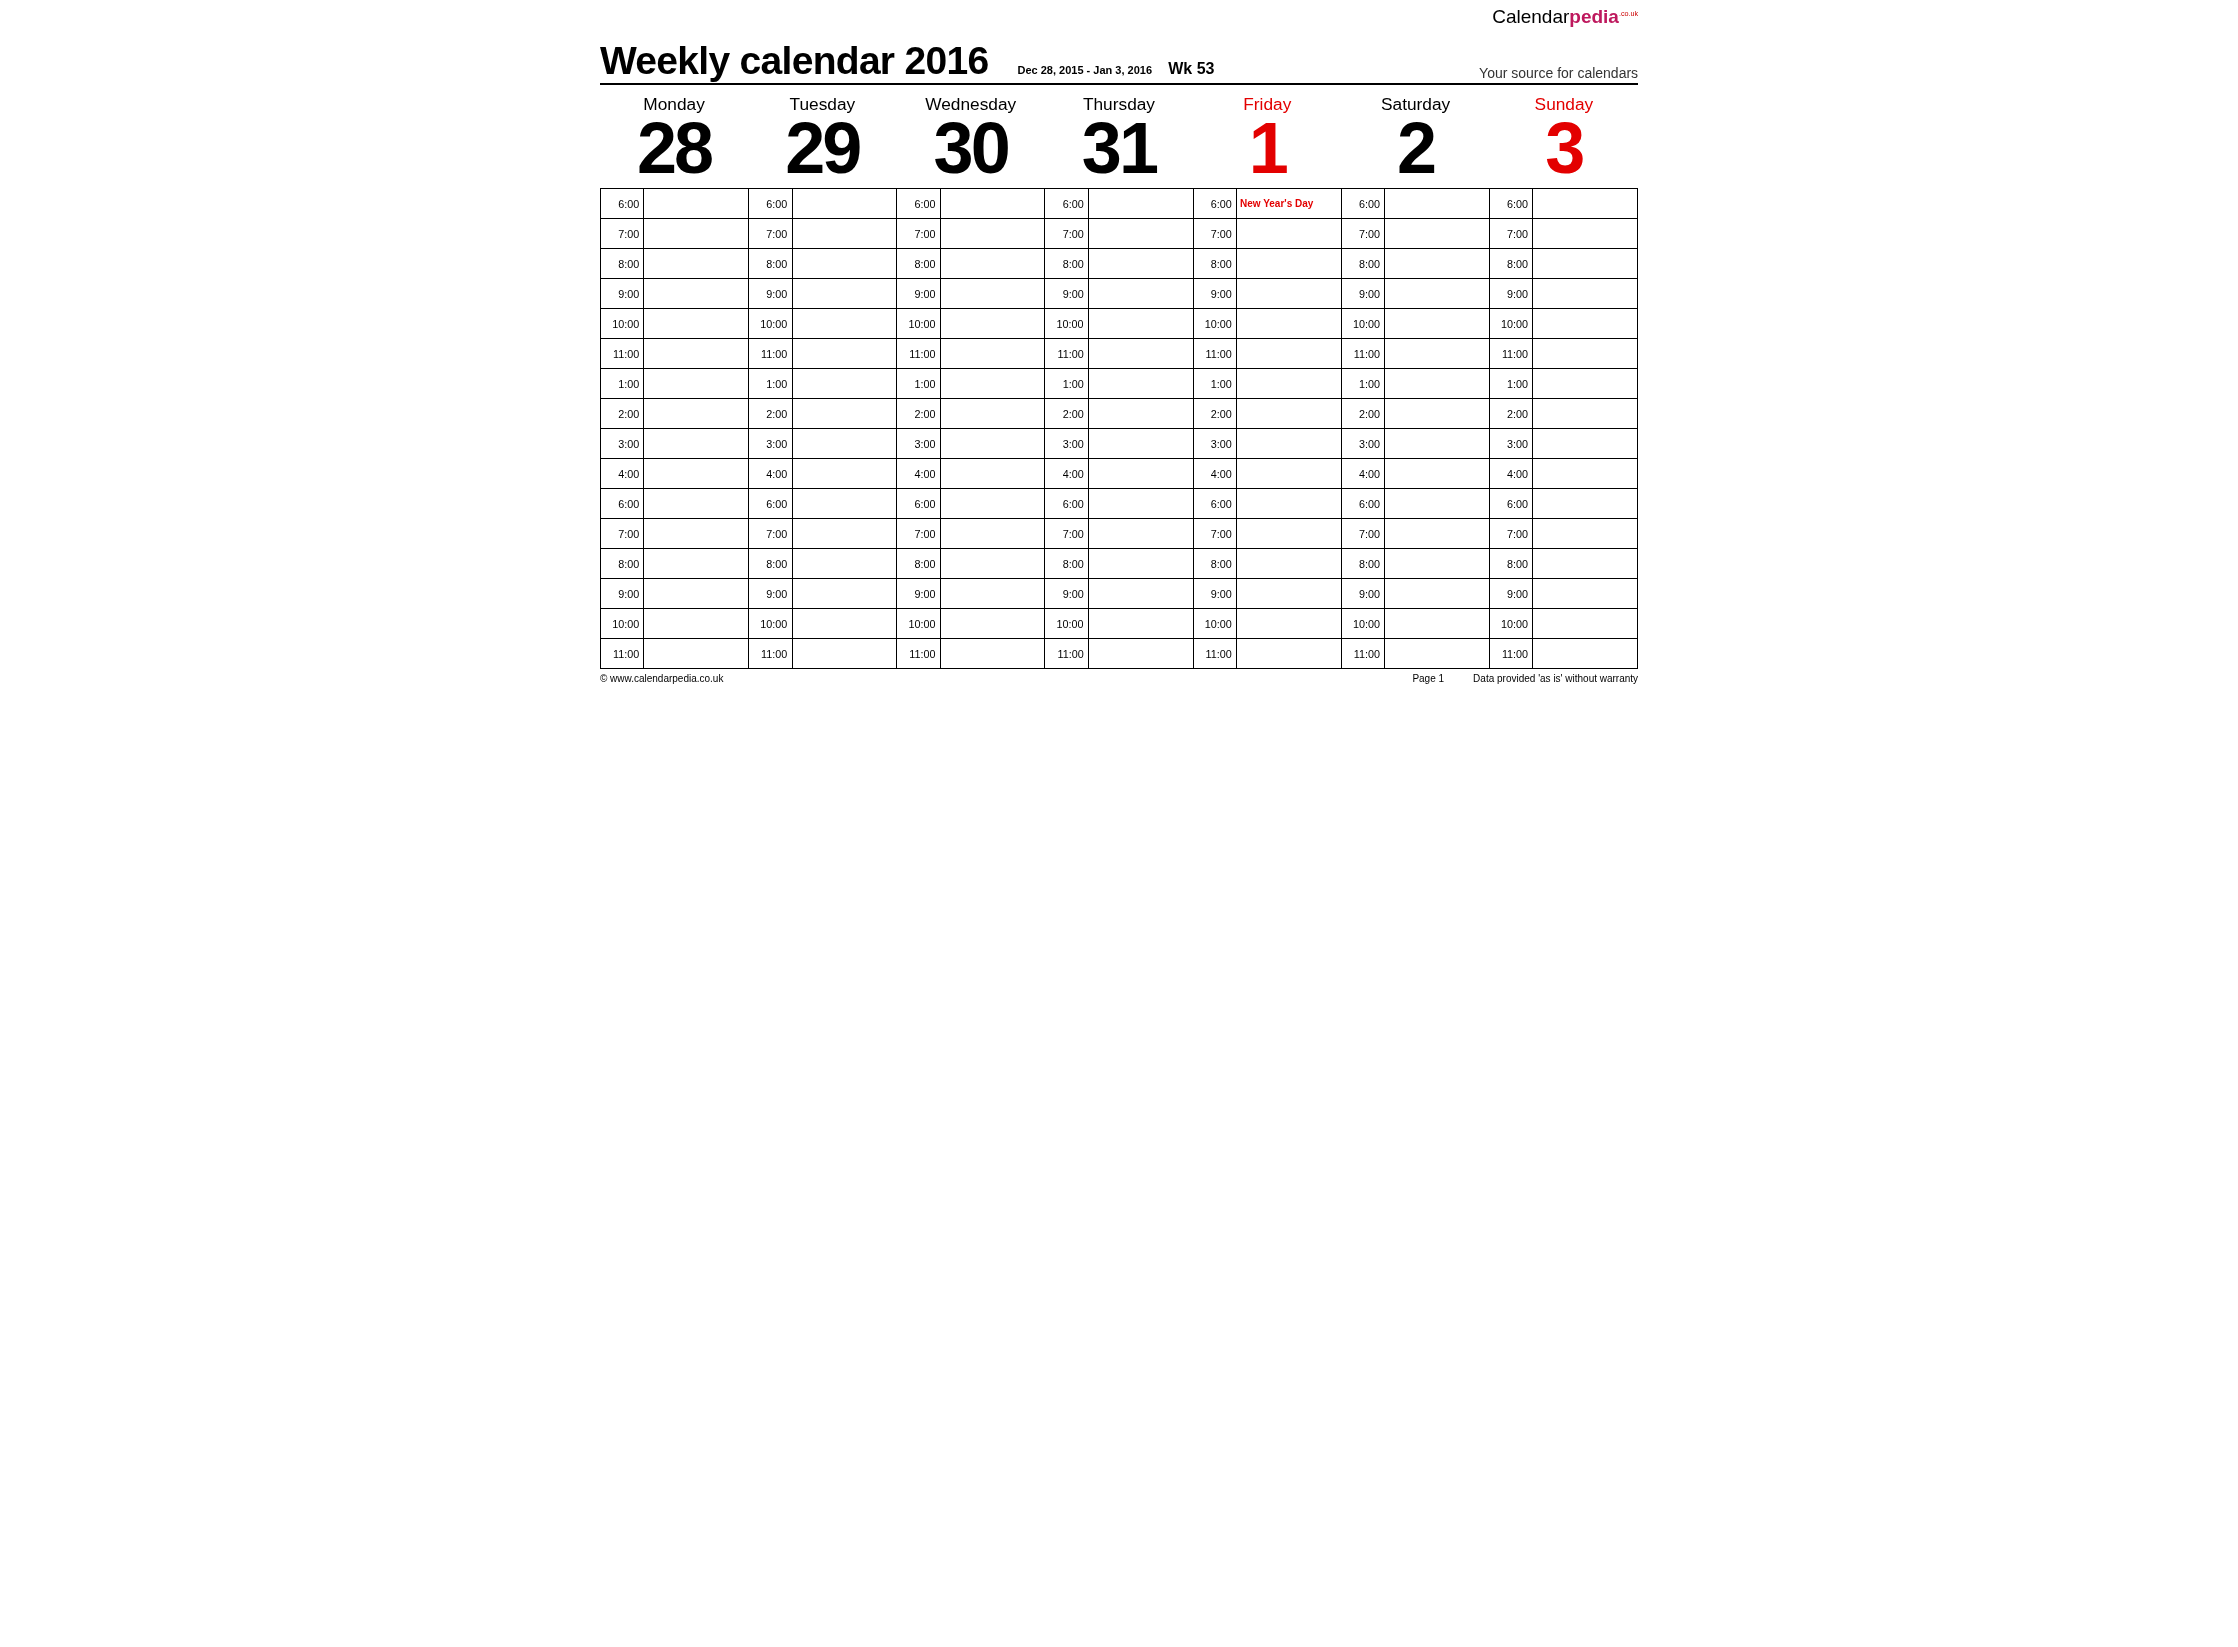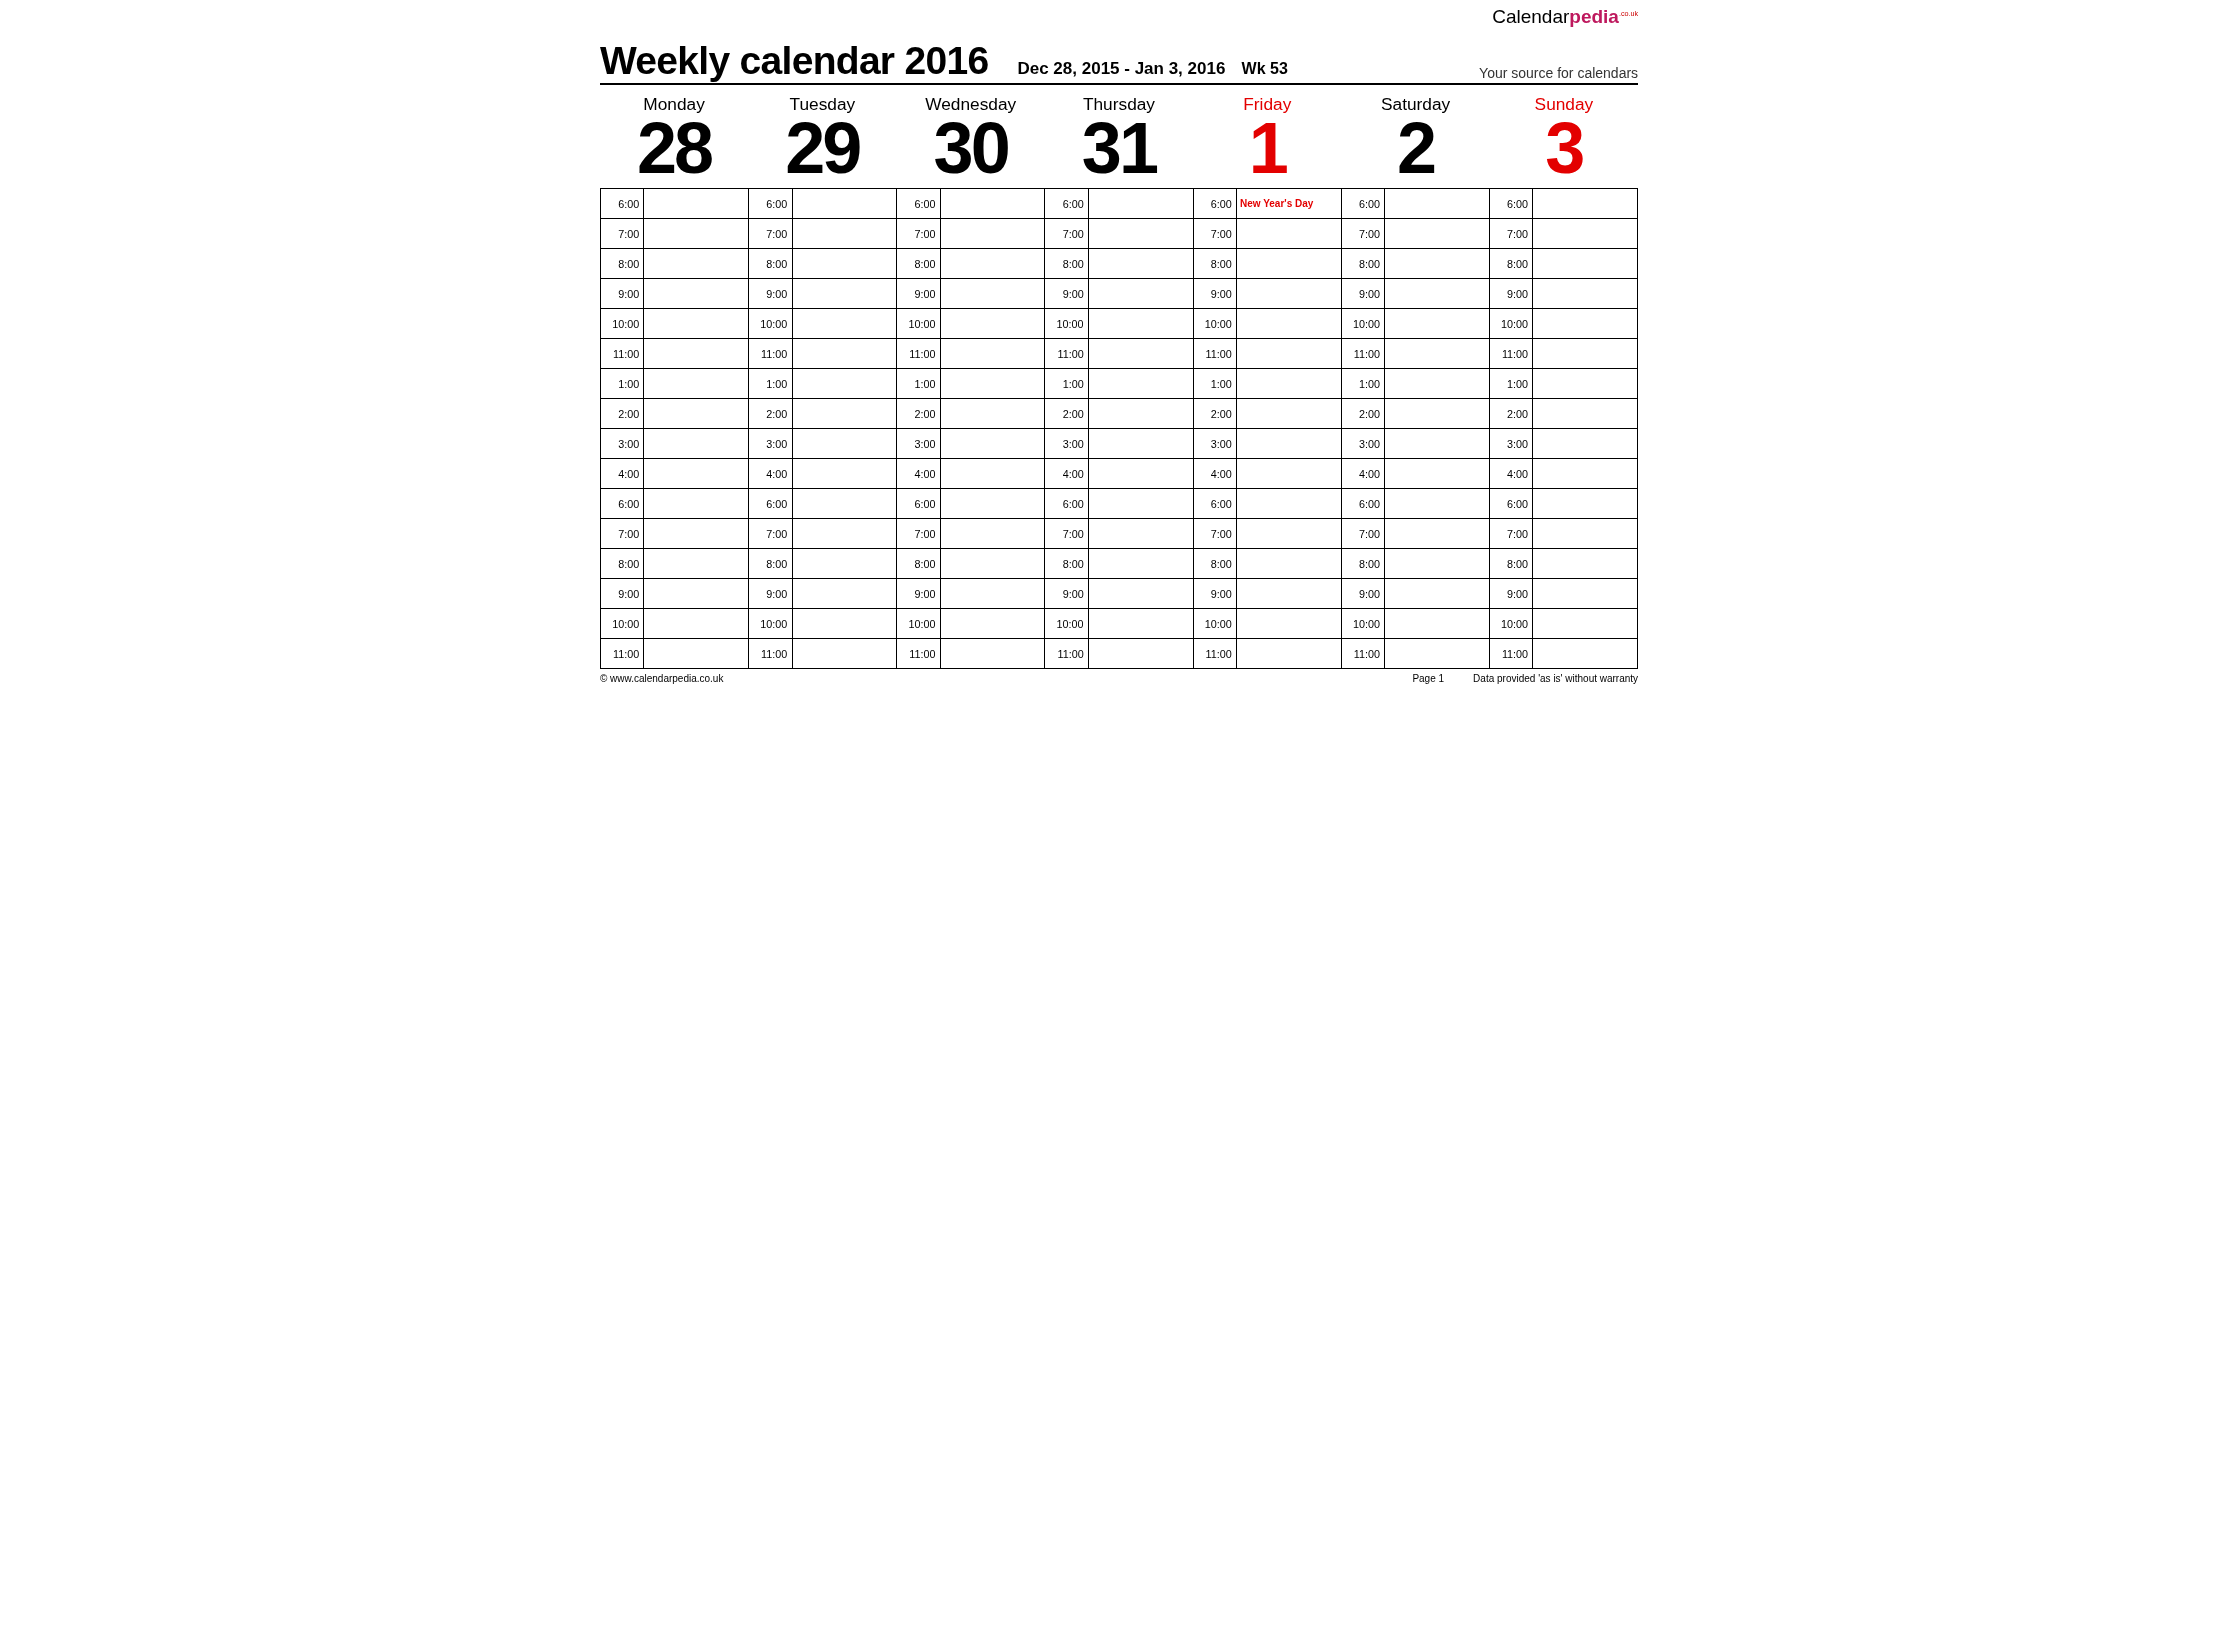--- a/index.html
+++ b/index.html
@@ -27,21 +27,21 @@
     gap: 29px;
   }
   .title {
     font-size: 39px;
     font-weight: 900;
     letter-spacing: -0.7px;
     margin: 0;
     line-height: 1;
   }
   .date-range {
-    font-size: 17px;
+    font-size: 11px;
     font-weight: 700;
   }
   .week-num {
     font-size: 16px;
     font-weight: 700;
     margin-left: 13px;
   }
   .logo {
     text-align: right;
     line-height: 1;

